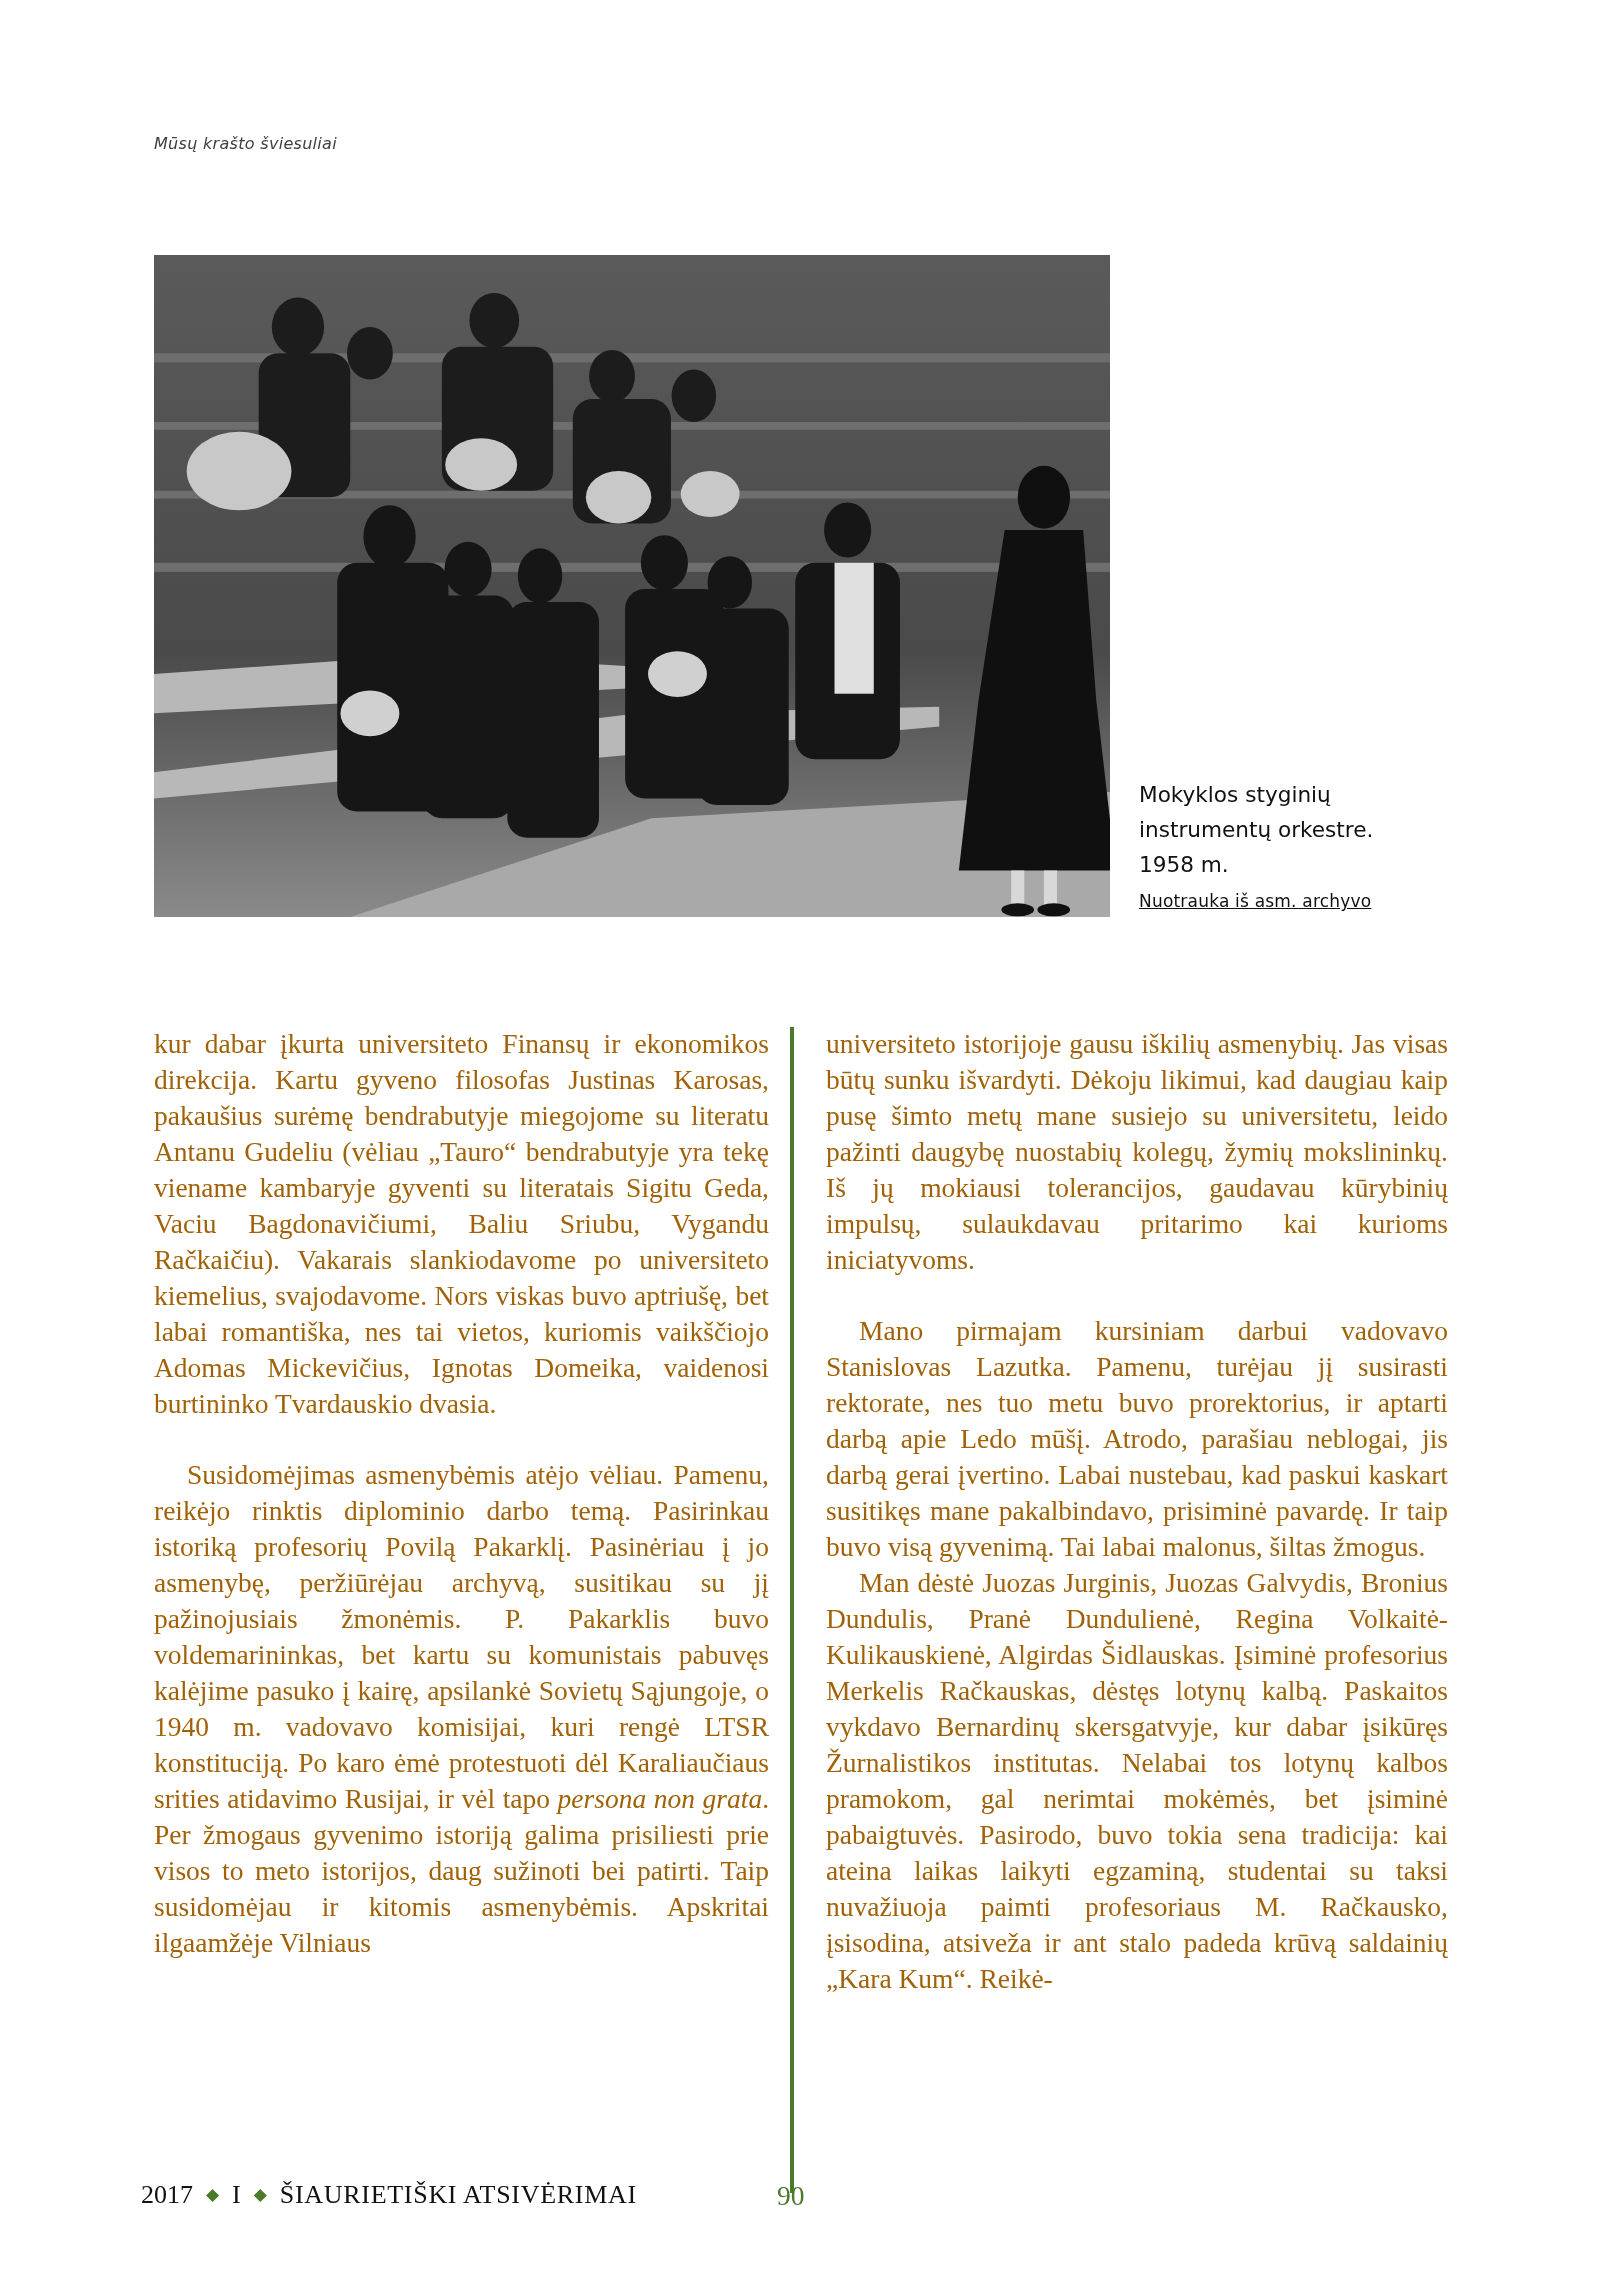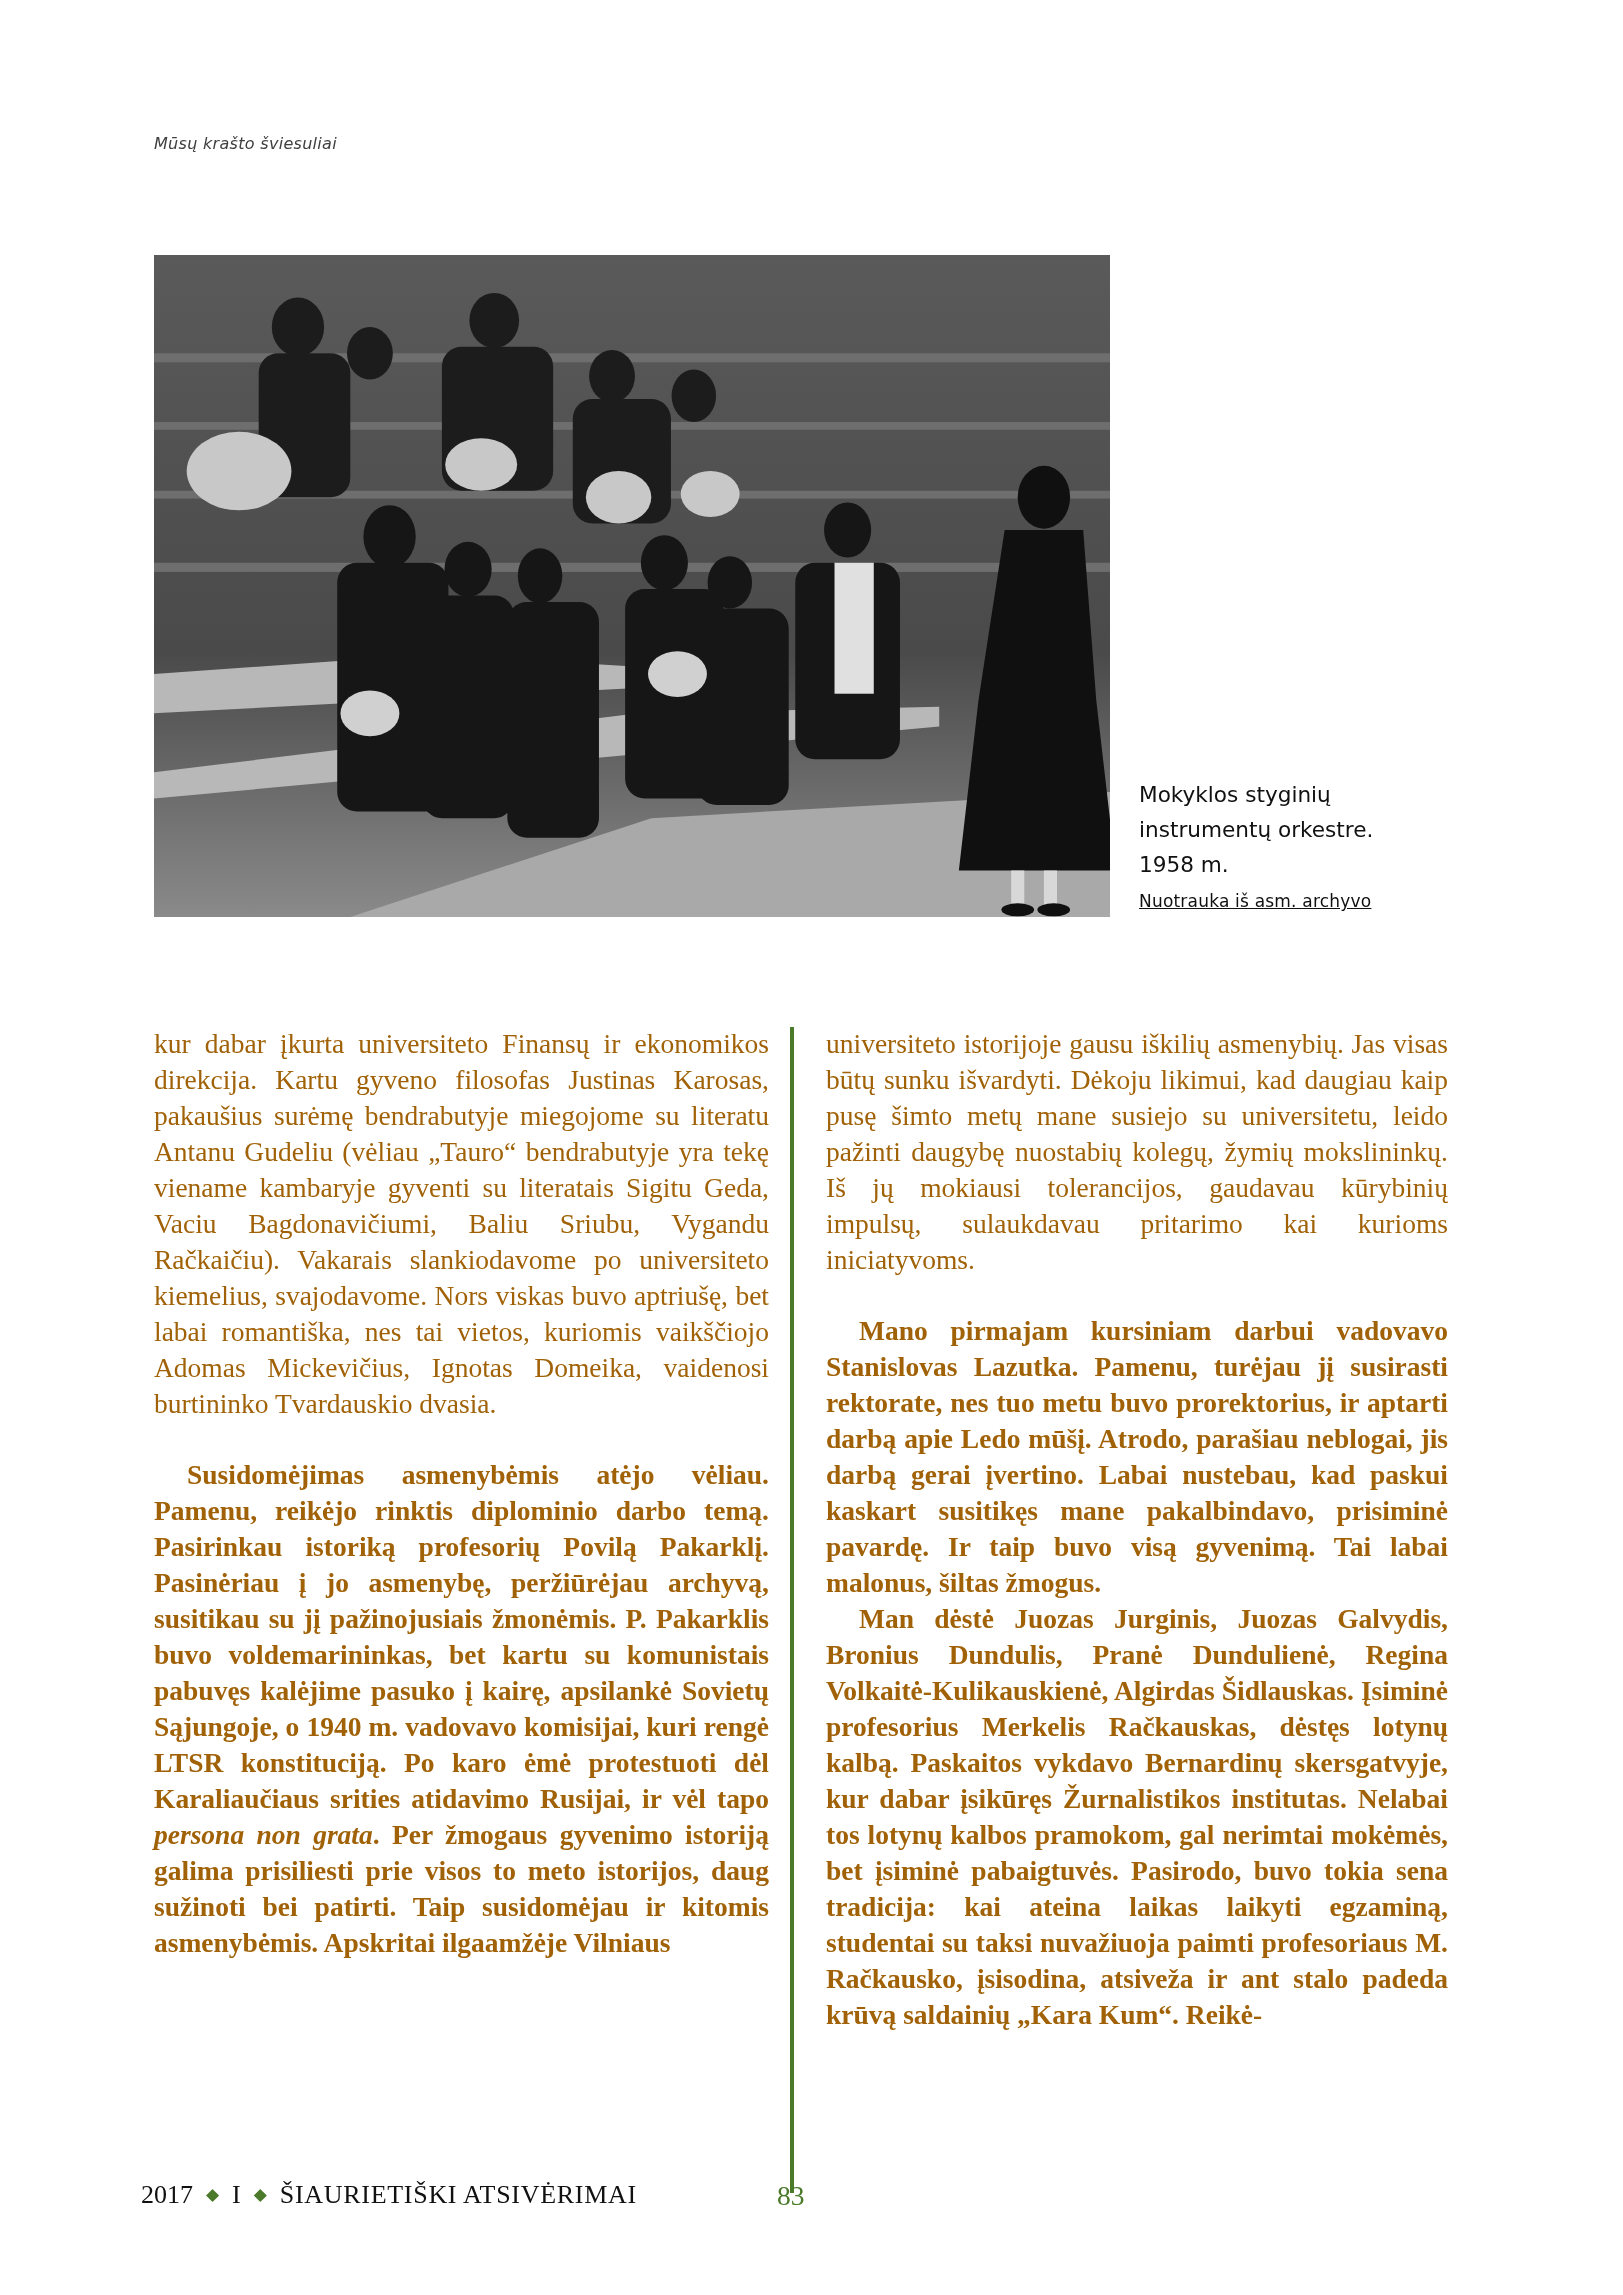--- a/index.html
+++ b/index.html
@@ -22,21 +22,21 @@
   .caption .line { font-size: 21.6px; line-height: 35px; display: block; }
   .caption .credit { font-size: 17px; margin-top: 9.2px; display: block; letter-spacing: 0.2px; text-decoration: underline; }
   .col {
     position: absolute; top: 1026px; width: 615px;
     font-family: "Liberation Serif", serif; font-size: 27.5px; line-height: 36px; color: #a16207;
     text-align: justify; hyphens: manual;
   }
   .col-left { left: 154px; }
   .col-right { left: 826px; width: 622px; }
   .col p { margin: 0; }
-  .col p.indent { text-indent: 33px; font-weight: bold; }
+  .col p.indent { text-indent: 33px; }
   .col h3 {
     font-family: "Liberation Serif", serif; font-weight: bold; font-size: 26px; line-height: 36px;
     margin: 0; padding-left: 33px; text-align: left; letter-spacing: -0.3px;
   }
   .gap { height: 35px; }
   .divider {
     position: absolute; left: 790px; top: 1027px; width: 3.9px; height: 1166px; background: #4a7a2a;
   }
   .footer {
     position: absolute; left: 141px; top: 2180px;
@@ -149,14 +149,14 @@
   <p class="indent">Man dėstė Juozas Jurginis, Juozas Galvydis, Bronius Dundulis, Pranė Dundulienė, Regina Volkaitė-Kulikauskienė, Algirdas Šidlauskas. Įsiminė profesorius Merkelis Račkauskas, dėstęs lotynų kalbą. Paskaitos vykdavo Bernardinų skersgatvyje, kur dabar įsikūręs Žurnalistikos institutas. Nelabai tos lotynų kalbos pramokom, gal nerimtai mokėmės, bet įsiminė pabaigtuvės. Pasirodo, buvo tokia sena tradicija: kai ateina laikas laikyti egzaminą, studentai su taksi nuvažiuoja paimti profesoriaus M. Račkausko, įsisodina, atsiveža ir ant stalo padeda krūvą saldainių „Kara Kum“. Reikė-</p>
 </div>
 
 <div class="footer">
   <span>2017</span>
   <span class="diamond">◆</span>
   <span>I</span>
   <span class="diamond">◆</span>
   <span class="journal">ŠIAURIETIŠKI ATSIVĖRIMAI</span>
 </div>
-<div class="page-number">83</div>
+<div class="page-number">90</div>
 
 
 </body></html>

